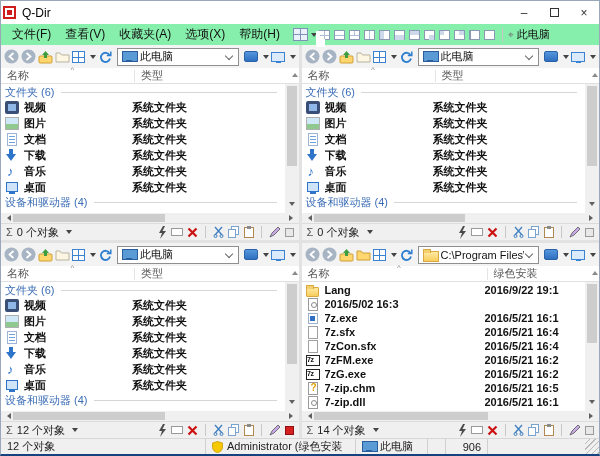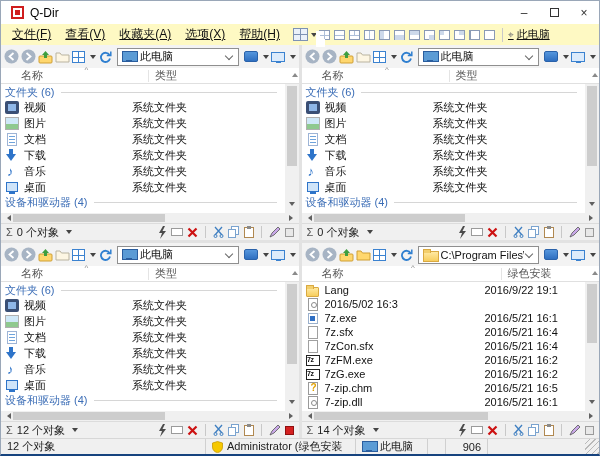--- a/index.html
+++ b/index.html
@@ -1,28 +1,28 @@
 <!DOCTYPE html>
 <html><head>
 <meta charset="utf-8">
 <style>
   html,body{margin:0;padding:0;background:#fff;font-family:"Liberation Sans",sans-serif;}
   *{box-sizing:border-box;}
   .win{width:600px;height:456px;border:1px solid #9aa7b8;border-bottom:2px solid #16437e;
        display:flex;flex-direction:column;background:#f0f0f0;overflow:hidden;}
   
-  .titlebar{height:23px;background:#fff;display:flex;align-items:center;padding-left:10px;flex:none;}
+  .titlebar{height:23px;background:#fff;display:flex;align-items:center;padding-left:2px;flex:none;}
   .app-ico{width:13px;height:13px;border:2px solid #cf1d1d;background:#fff;position:relative;flex:none;}
   .app-ico::after{content:"";position:absolute;left:2px;top:2px;right:2px;bottom:2px;background:#cf1d1d;}
   .title-text{font-size:12px;color:#000;margin-left:6px;flex:1;}
   .wbtn{width:30px;height:23px;display:flex;align-items:center;justify-content:center;
         font-size:12px;color:#333;flex:none;}
   .wbtn .maxbox{width:9px;height:9px;border:1px solid #333;}
   
-  .menubar{height:21px;background:#fef9c3;display:flex;align-items:center;padding:0 4px;flex:none;font-size:12px;color:#111;text-decoration:underline;}
+  .menubar{height:21px;background:#86efac;display:flex;align-items:center;padding:0 4px;flex:none;font-size:12px;color:#111;}
   .menu-item{padding:2px 7px;white-space:nowrap;}
   .biglay{width:15px;height:13px;border:1px solid #7d92b4;background:#eaf1fa;position:relative;margin-left:6px;flex:none;}
   .biglay::before{content:"";position:absolute;left:6px;top:0;width:1px;height:100%;background:#7d92b4;}
   .biglay::after{content:"";position:absolute;left:0;top:5px;width:100%;height:1px;background:#7d92b4;}
   .caret{width:0;height:0;border:3px solid transparent;border-top:4px solid #444;margin:3px 0 0 3px;flex:none;}
   .lay{width:11px;height:10px;border:1px solid #8a9ab5;background:#fff;position:relative;margin:0 2px;flex:none;}
   .lay::before{content:"";position:absolute;background:#aebfd8;}
   .l1::before{left:4px;top:0;width:1px;height:100%;box-shadow:-4px 4px 0 4px #fff;}
   .l1::after{content:"";position:absolute;left:0;top:4px;width:100%;height:1px;background:#aebfd8;}
   .l2::before{left:0;top:4px;width:100%;height:1px;}
@@ -55,32 +55,32 @@
   .mini-pc::before{content:"";position:absolute;left:0;top:0;width:14px;height:9px;border:1px solid #2a5d9e;background:#5b9bd5;}
   .mini-pc::after{content:"";position:absolute;left:4px;bottom:0;width:6px;height:2px;background:#2a5d9e;}
   .mini-folder{width:14px;height:11px;position:relative;flex:none;}
   .mini-folder::before{content:"";position:absolute;left:0;top:2px;width:14px;height:9px;background:linear-gradient(#ffe9a2,#f7ce5e);border:1px solid #d9a940;}
   .mini-folder::after{content:"";position:absolute;left:0;top:0;width:6px;height:3px;background:#f3cf6d;border:1px solid #d9a940;border-bottom:none;}
   .btn-blue{width:14px;height:11px;background:linear-gradient(#5596dd,#2f6fc0);border:1px solid #2a62aa;border-radius:2px;flex:none;}
   .btn-mon{width:14px;height:10px;border:1px solid #3b82d0;background:#dcebfb;position:relative;flex:none;}
   .btn-mon::after{content:"";position:absolute;left:4px;bottom:-2px;width:5px;height:2px;background:#3b82d0;}
   
   .cols{height:16px;background:#fff;border-bottom:1px solid #e0e0e0;display:flex;align-items:center;
-        font-size:11px;color:#555;padding-left:20px;flex:none;position:relative;}
+        font-size:11px;color:#555;padding-left:6px;flex:none;position:relative;}
   .h-name{position:relative;}
   .h-name .sort{position:absolute;top:-3px;left:50%;font-size:8px;color:#888;}
   .h-split{width:1px;height:12px;background:#e4e4e4;margin-right:6px;}
   .h-up{position:absolute;right:1px;top:2px;width:0;height:0;border:3px solid transparent;border-bottom:4px solid #8a8a8a;}
   
   .list{flex:1;display:flex;min-height:0;}
   .list-rows{flex:1;overflow:hidden;padding-top:1px;min-width:0;}
   .group-header{height:14px;display:flex;align-items:center;padding-left:4px;text-align:right;}
   .gh-label{color:#3b6db6;font-size:11px;white-space:nowrap;}
   .gh-line{flex:1;height:1px;background:#d6d6d6;margin:0 8px 0 6px;}
-  .row{height:16px;display:flex;align-items:center;padding-left:4px;font-size:11px;color:#111;}
+  .row{height:16px;display:flex;align-items:center;padding-left:4px;font-size:11px;color:#111;font-weight:bold;}
   .pane.dense .row{height:14px;}
   .fname{width:108px;white-space:nowrap;overflow:hidden;flex:none;}
   .pane.wide .fname{width:160px;}
   .ftype,.fdate{white-space:nowrap;overflow:hidden;color:#111;}
   
   .ic{width:14px;height:13px;margin-right:5px;position:relative;flex:none;}
   .ic-video{background:#3a4f75;border-radius:2px;}
   .ic-video::after{content:"";position:absolute;left:3px;top:3px;right:3px;bottom:3px;background:#8fb7e8;}
   .ic-picture{background:linear-gradient(180deg,#cfe8f8 0 55%,#8fc98f 55% 100%);border:1px solid #b0b0b0;}
   .ic-document::before{content:"";position:absolute;left:2px;top:0;right:2px;bottom:0;background:#fff;border:1px solid #9db4d6;}

